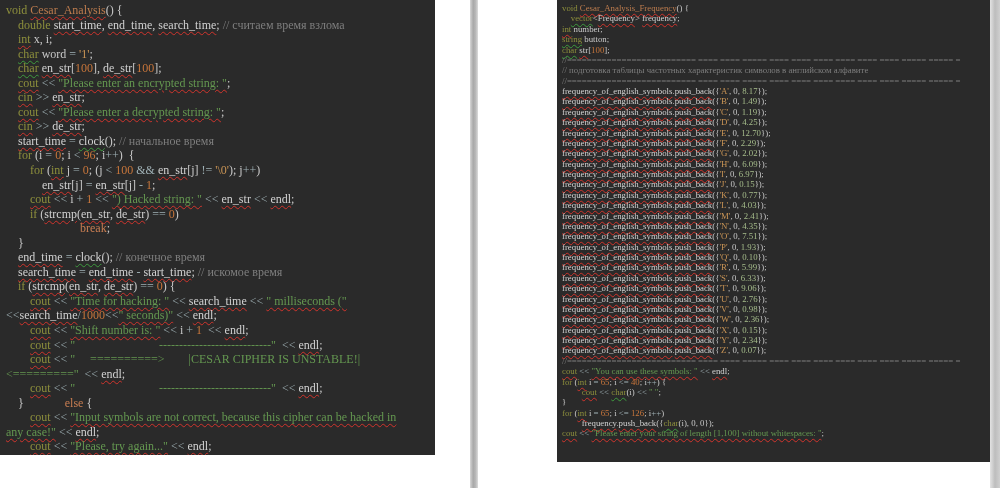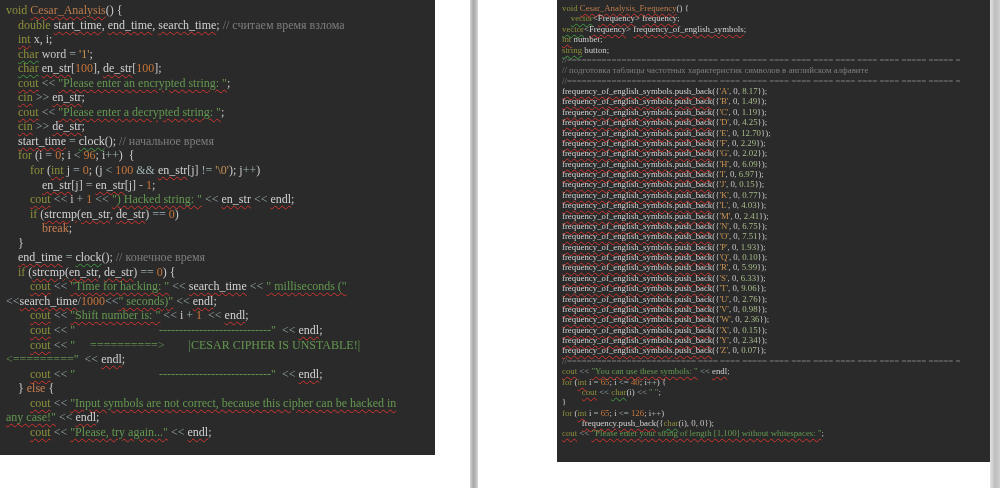--- a/index.html
+++ b/index.html
@@ -20,21 +20,21 @@
     position:absolute;background:var(--bg);overflow:hidden;
     font-family:"Liberation Serif","DejaVu Serif",serif;
     color:var(--pl);
   }
   #left-code{left:0;top:36;width:425px;height:452px;padding:3px 4px 0 6px;
     font-size:12px;line-height:14.55px;}
   #right-code{left:557px;top:29;width:418px;height:459px;padding:3px 13px 0 5px;
     font-size:8.8px;line-height:10.38px;}
   .code-line{white-space:pre;}
   .tk-kw{color:var(--kw);}
-  .tk-kw2{color:var(--kw2);}
+  .tk-kw2{color:var(--kw2);margin-left:38px;}
   .tk-fn{color:var(--fn);}
   .tk-id{color:var(--id);}
   .tk-pl{color:var(--pl);}
   .tk-str{color:var(--str);}
   .tk-num{color:var(--num);}
   .tk-flt{color:var(--flt);margin-top:28px;}
   .tk-chr{color:var(--chr);}
   .tk-com{color:var(--com);}
   .tk-op{color:var(--op);}
   .sq-r{text-decoration-line:underline;text-decoration-style:wavy;
@@ -67,20 +67,21 @@
     <div class="code-line"><span class="tk-pl">    </span><span class="tk-kw sq-r">cin</span><span class="tk-pl"> </span><span class="tk-op">&gt;&gt; </span><span class="tk-id sq-r">de_str</span><span class="tk-pl">;</span></div>
     <div class="code-line"><span class="tk-pl">    </span><span class="tk-id sq-r">start_time</span><span class="tk-op"> = </span><span class="tk-id sq-g">clock</span><span class="tk-pl">(); </span><span class="tk-com">// начальное время</span></div>
     <div class="code-line"><span class="tk-pl">    </span><span class="tk-kw">for </span><span class="tk-pl">(i </span><span class="tk-op">= </span><span class="tk-num">0</span><span class="tk-pl">; i </span><span class="tk-op">&lt; </span><span class="tk-num">96</span><span class="tk-pl">; i</span><span class="tk-op">++</span><span class="tk-pl">)  {</span></div>
     <div class="code-line"><span class="tk-pl">        </span><span class="tk-kw">for </span><span class="tk-pl">(</span><span class="tk-kw sq-r">int</span><span class="tk-pl"> j </span><span class="tk-op">= </span><span class="tk-num">0</span><span class="tk-pl">; (j </span><span class="tk-op">&lt; </span><span class="tk-num">100</span><span class="tk-pl"> </span><span class="tk-op">&amp;&amp; </span><span class="tk-id sq-r">en_str</span><span class="tk-pl">[j] </span><span class="tk-op">!= </span><span class="tk-chr">'\0'</span><span class="tk-pl">); j</span><span class="tk-op">++</span><span class="tk-pl">)</span></div>
     <div class="code-line"><span class="tk-pl">            </span><span class="tk-id sq-r">en_str</span><span class="tk-pl">[j] </span><span class="tk-op">= </span><span class="tk-id sq-r">en_str</span><span class="tk-pl">[j] </span><span class="tk-op">- </span><span class="tk-num">1</span><span class="tk-pl">;</span></div>
     <div class="code-line"><span class="tk-pl">        </span><span class="tk-kw sq-r">cout</span><span class="tk-pl"> </span><span class="tk-op">&lt;&lt; </span><span class="tk-pl">i </span><span class="tk-op">+ </span><span class="tk-num">1 </span><span class="tk-op">&lt;&lt; </span><span class="tk-str sq-r">") Hacked string: "</span><span class="tk-pl"> </span><span class="tk-op">&lt;&lt; </span><span class="tk-id sq-r">en_str</span><span class="tk-pl"> </span><span class="tk-op">&lt;&lt; </span><span class="tk-id sq-r">endl</span><span class="tk-pl">;</span></div>
     <div class="code-line"><span class="tk-pl">        </span><span class="tk-kw">if </span><span class="tk-pl">(</span><span class="tk-id sq-r">strcmp</span><span class="tk-pl">(</span><span class="tk-id sq-r">en_str</span><span class="tk-pl">, </span><span class="tk-id sq-r">de_str</span><span class="tk-pl">) </span><span class="tk-op">== </span><span class="tk-num">0</span><span class="tk-pl">)</span></div>
     <div class="code-line"><span class="tk-pl">            </span><span class="tk-kw2">break</span><span class="tk-pl">;</span></div>
     <div class="code-line"><span class="tk-pl">    }</span></div>
     <div class="code-line"><span class="tk-pl">    </span><span class="tk-id sq-r">end_time</span><span class="tk-op"> = </span><span class="tk-id sq-g">clock</span><span class="tk-pl">(); </span><span class="tk-com">// конечное время</span></div>
+    <div class="code-line"><span class="tk-pl">    </span><span class="tk-id sq-r">search_time</span><span class="tk-op"> = </span><span class="tk-id sq-r">end_time</span><span class="tk-op"> - </span><span class="tk-id sq-r">start_time</span><span class="tk-pl">; </span><span class="tk-com">// искомое время</span></div>
     <div class="code-line"><span class="tk-pl">    </span><span class="tk-kw">if </span><span class="tk-pl">(</span><span class="tk-id sq-r">strcmp</span><span class="tk-pl">(</span><span class="tk-id sq-r">en_str</span><span class="tk-pl">, </span><span class="tk-id sq-r">de_str</span><span class="tk-pl">) </span><span class="tk-op">== </span><span class="tk-num">0</span><span class="tk-pl">) {</span></div>
     <div class="code-line"><span class="tk-pl">        </span><span class="tk-kw sq-r">cout</span><span class="tk-pl"> </span><span class="tk-op">&lt;&lt; </span><span class="tk-str sq-r">"Time for hacking: "</span><span class="tk-pl"> </span><span class="tk-op">&lt;&lt; </span><span class="tk-id sq-r">search_time</span><span class="tk-pl"> </span><span class="tk-op">&lt;&lt; </span><span class="tk-str sq-r">" milliseconds ("</span></div>
     <div class="code-line"><span class="tk-op">&lt;&lt;</span><span class="tk-id sq-r">search_time</span><span class="tk-op">/</span><span class="tk-num">1000</span><span class="tk-op">&lt;&lt;</span><span class="tk-str sq-r">" seconds)"</span><span class="tk-pl"> </span><span class="tk-op">&lt;&lt; </span><span class="tk-id sq-r">endl</span><span class="tk-pl">;</span></div>
     <div class="code-line"><span class="tk-pl">        </span><span class="tk-kw sq-r">cout</span><span class="tk-pl"> </span><span class="tk-op">&lt;&lt; </span><span class="tk-str sq-r">"Shift number is: "</span><span class="tk-pl"> </span><span class="tk-op">&lt;&lt; </span><span class="tk-pl">i </span><span class="tk-op">+ </span><span class="tk-num">1  </span><span class="tk-op">&lt;&lt; </span><span class="tk-id sq-r">endl</span><span class="tk-pl">;</span></div>
     <div class="code-line"><span class="tk-pl">        </span><span class="tk-kw sq-r">cout</span><span class="tk-pl"> </span><span class="tk-op">&lt;&lt; </span><span class="tk-str">"                            ----------------------------"</span><span class="tk-pl">  </span><span class="tk-op">&lt;&lt; </span><span class="tk-id sq-r">endl</span><span class="tk-pl">;</span></div>
     <div class="code-line"><span class="tk-pl">        </span><span class="tk-kw sq-r">cout</span><span class="tk-pl"> </span><span class="tk-op">&lt;&lt; </span><span class="tk-str">"     ==========&gt;        |CESAR CIPHER IS UNSTABLE!|</span></div>
     <div class="code-line"><span class="tk-str">&lt;========="</span><span class="tk-pl">  </span><span class="tk-op">&lt;&lt; </span><span class="tk-id sq-r">endl</span><span class="tk-pl">;</span></div>
     <div class="code-line"><span class="tk-pl">        </span><span class="tk-kw sq-r">cout</span><span class="tk-pl"> </span><span class="tk-op">&lt;&lt; </span><span class="tk-str">"                            ----------------------------"</span><span class="tk-pl">  </span><span class="tk-op">&lt;&lt; </span><span class="tk-id sq-r">endl</span><span class="tk-pl">;</span></div>
     <div class="code-line"><span class="tk-pl">    } </span><span class="tk-kw2">else</span><span class="tk-pl"> {</span></div>
     <div class="code-line"><span class="tk-pl">        </span><span class="tk-kw sq-r">cout</span><span class="tk-pl"> </span><span class="tk-op">&lt;&lt; </span><span class="tk-str sq-r">"Input symbols are not correct, because this cipher can be hacked in</span></div>
@@ -88,40 +89,40 @@
     <div class="code-line"><span class="tk-pl">        </span><span class="tk-kw sq-r">cout</span><span class="tk-pl"> </span><span class="tk-op">&lt;&lt; </span><span class="tk-str sq-r">"Please, try again..."</span><span class="tk-pl"> </span><span class="tk-op">&lt;&lt; </span><span class="tk-id sq-r">endl</span><span class="tk-pl">;</span></div>
   </div>
 
 <div id="page-divider"></div>
 
 <div class="page-title" id="right-title"><span>Файл „</span><span class="fname">Cesar_Analysis_Frequency.h</span><span>", реализующий частотный анализ шифра «Цезаря».</span></div>
 
 <div class="code-block" id="right-code">
     <div class="code-line"><span class="tk-kw">void </span><span class="tk-fn sq-r">Cesar_Analysis_Frequency</span><span class="tk-pl">() {</span></div>
     <div class="code-line"><span class="tk-pl">    </span><span class="tk-kw sq-g">vector</span><span class="tk-pl">&lt;</span><span class="tk-id sq-r">Frequency</span><span class="tk-pl">&gt; </span><span class="tk-id sq-r">frequency</span><span class="tk-pl">;</span></div>
-    <div class="code-line"><span class="tk-kw sq-g">vector</span><span class="tk-pl">&lt;</span><span class="tk-id sq-r">Frequency</span><span class="tk-pl">&gt; </span><span class="tk-id sq-r">frequency_of_english_symbols</span><span class="tk-pl">;</span></div>
     <div class="code-line"><span class="tk-kw sq-r">int</span><span class="tk-pl"> number;</span></div>
     <div class="code-line"><span class="tk-kw sq-g">string</span><span class="tk-pl"> button;</span></div>
+    <div class="code-line"><span class="tk-kw sq-g">char</span><span class="tk-pl"> </span><span class="tk-id sq-r">str</span><span class="tk-pl">[</span><span class="tk-num">100</span><span class="tk-pl">];</span></div>
     <div class="code-line"><span class="tk-com">//========================== ==== ==== ===== ==== ==== ==== ==== ==== ==== ===== ===== =</span></div>
     <div class="code-line"><span class="tk-com">// подготовка таблицы частотных характеристик символов в английском алфавите</span></div>
     <div class="code-line"><span class="tk-com">//========================== ==== ==== ===== ==== ==== ==== ==== ==== ==== ===== ===== =</span></div>
     <div class="code-line"><span class="tk-id sq-r">frequency_of_english_symbols</span><span class="tk-pl">.</span><span class="tk-id sq-r">push_back</span><span class="tk-pl">({</span><span class="tk-chr">'A'</span><span class="tk-pl">, </span><span class="tk-pl">0</span><span class="tk-pl">, </span><span class="tk-flt">8.17</span><span class="tk-pl">});</span></div>
     <div class="code-line"><span class="tk-id sq-r">frequency_of_english_symbols</span><span class="tk-pl">.</span><span class="tk-id sq-r">push_back</span><span class="tk-pl">({</span><span class="tk-chr">'B'</span><span class="tk-pl">, </span><span class="tk-pl">0</span><span class="tk-pl">, </span><span class="tk-flt">1.49</span><span class="tk-pl">});</span></div>
     <div class="code-line"><span class="tk-id sq-r">frequency_of_english_symbols</span><span class="tk-pl">.</span><span class="tk-id sq-r">push_back</span><span class="tk-pl">({</span><span class="tk-chr">'C'</span><span class="tk-pl">, </span><span class="tk-pl">0</span><span class="tk-pl">, </span><span class="tk-flt">1.19</span><span class="tk-pl">});</span></div>
     <div class="code-line"><span class="tk-id sq-r">frequency_of_english_symbols</span><span class="tk-pl">.</span><span class="tk-id sq-r">push_back</span><span class="tk-pl">({</span><span class="tk-chr">'D'</span><span class="tk-pl">, </span><span class="tk-pl">0</span><span class="tk-pl">, </span><span class="tk-flt">4.25</span><span class="tk-pl">});</span></div>
     <div class="code-line"><span class="tk-id sq-r">frequency_of_english_symbols</span><span class="tk-pl">.</span><span class="tk-id sq-r">push_back</span><span class="tk-pl">({</span><span class="tk-chr">'E'</span><span class="tk-pl">, </span><span class="tk-pl">0</span><span class="tk-pl">, </span><span class="tk-flt">12.70</span><span class="tk-pl">});</span></div>
     <div class="code-line"><span class="tk-id sq-r">frequency_of_english_symbols</span><span class="tk-pl">.</span><span class="tk-id sq-r">push_back</span><span class="tk-pl">({</span><span class="tk-chr">'F'</span><span class="tk-pl">, </span><span class="tk-pl">0</span><span class="tk-pl">, </span><span class="tk-flt">2.29</span><span class="tk-pl">});</span></div>
     <div class="code-line"><span class="tk-id sq-r">frequency_of_english_symbols</span><span class="tk-pl">.</span><span class="tk-id sq-r">push_back</span><span class="tk-pl">({</span><span class="tk-chr">'G'</span><span class="tk-pl">, </span><span class="tk-pl">0</span><span class="tk-pl">, </span><span class="tk-flt">2.02</span><span class="tk-pl">});</span></div>
     <div class="code-line"><span class="tk-id sq-r">frequency_of_english_symbols</span><span class="tk-pl">.</span><span class="tk-id sq-r">push_back</span><span class="tk-pl">({</span><span class="tk-chr">'H'</span><span class="tk-pl">, </span><span class="tk-pl">0</span><span class="tk-pl">, </span><span class="tk-flt">6.09</span><span class="tk-pl">});</span></div>
     <div class="code-line"><span class="tk-id sq-r">frequency_of_english_symbols</span><span class="tk-pl">.</span><span class="tk-id sq-r">push_back</span><span class="tk-pl">({</span><span class="tk-chr">'I'</span><span class="tk-pl">, </span><span class="tk-pl">0</span><span class="tk-pl">, </span><span class="tk-flt">6.97</span><span class="tk-pl">});</span></div>
     <div class="code-line"><span class="tk-id sq-r">frequency_of_english_symbols</span><span class="tk-pl">.</span><span class="tk-id sq-r">push_back</span><span class="tk-pl">({</span><span class="tk-chr">'J'</span><span class="tk-pl">, </span><span class="tk-pl">0</span><span class="tk-pl">, </span><span class="tk-flt">0.15</span><span class="tk-pl">});</span></div>
     <div class="code-line"><span class="tk-id sq-r">frequency_of_english_symbols</span><span class="tk-pl">.</span><span class="tk-id sq-r">push_back</span><span class="tk-pl">({</span><span class="tk-chr">'K'</span><span class="tk-pl">, </span><span class="tk-pl">0</span><span class="tk-pl">, </span><span class="tk-flt">0.77</span><span class="tk-pl">});</span></div>
     <div class="code-line"><span class="tk-id sq-r">frequency_of_english_symbols</span><span class="tk-pl">.</span><span class="tk-id sq-r">push_back</span><span class="tk-pl">({</span><span class="tk-chr">'L'</span><span class="tk-pl">, </span><span class="tk-pl">0</span><span class="tk-pl">, </span><span class="tk-flt">4.03</span><span class="tk-pl">});</span></div>
     <div class="code-line"><span class="tk-id sq-r">frequency_of_english_symbols</span><span class="tk-pl">.</span><span class="tk-id sq-r">push_back</span><span class="tk-pl">({</span><span class="tk-chr">'M'</span><span class="tk-pl">, </span><span class="tk-pl">0</span><span class="tk-pl">, </span><span class="tk-flt">2.41</span><span class="tk-pl">});</span></div>
-    <div class="code-line"><span class="tk-id sq-r">frequency_of_english_symbols</span><span class="tk-pl">.</span><span class="tk-id sq-r">push_back</span><span class="tk-pl">({</span><span class="tk-chr">'N'</span><span class="tk-pl">, </span><span class="tk-pl">0</span><span class="tk-pl">, </span><span class="tk-flt">6.75</span><span class="tk-pl">});</span></div>
+    <div class="code-line"><span class="tk-id sq-r">frequency_of_english_symbols</span><span class="tk-pl">.</span><span class="tk-id sq-r">push_back</span><span class="tk-pl">({</span><span class="tk-chr">'N'</span><span class="tk-pl">, </span><span class="tk-pl">0</span><span class="tk-pl">, </span><span class="tk-flt">4.35</span><span class="tk-pl">});</span></div>
     <div class="code-line"><span class="tk-id sq-r">frequency_of_english_symbols</span><span class="tk-pl">.</span><span class="tk-id sq-r">push_back</span><span class="tk-pl">({</span><span class="tk-chr">'O'</span><span class="tk-pl">, </span><span class="tk-pl">0</span><span class="tk-pl">, </span><span class="tk-flt">7.51</span><span class="tk-pl">});</span></div>
     <div class="code-line"><span class="tk-id sq-r">frequency_of_english_symbols</span><span class="tk-pl">.</span><span class="tk-id sq-r">push_back</span><span class="tk-pl">({</span><span class="tk-chr">'P'</span><span class="tk-pl">, </span><span class="tk-pl">0</span><span class="tk-pl">, </span><span class="tk-flt">1.93</span><span class="tk-pl">});</span></div>
     <div class="code-line"><span class="tk-id sq-r">frequency_of_english_symbols</span><span class="tk-pl">.</span><span class="tk-id sq-r">push_back</span><span class="tk-pl">({</span><span class="tk-chr">'Q'</span><span class="tk-pl">, </span><span class="tk-pl">0</span><span class="tk-pl">, </span><span class="tk-flt">0.10</span><span class="tk-pl">});</span></div>
     <div class="code-line"><span class="tk-id sq-r">frequency_of_english_symbols</span><span class="tk-pl">.</span><span class="tk-id sq-r">push_back</span><span class="tk-pl">({</span><span class="tk-chr">'R'</span><span class="tk-pl">, </span><span class="tk-pl">0</span><span class="tk-pl">, </span><span class="tk-flt">5.99</span><span class="tk-pl">});</span></div>
     <div class="code-line"><span class="tk-id sq-r">frequency_of_english_symbols</span><span class="tk-pl">.</span><span class="tk-id sq-r">push_back</span><span class="tk-pl">({</span><span class="tk-chr">'S'</span><span class="tk-pl">, </span><span class="tk-pl">0</span><span class="tk-pl">, </span><span class="tk-flt">6.33</span><span class="tk-pl">});</span></div>
     <div class="code-line"><span class="tk-id sq-r">frequency_of_english_symbols</span><span class="tk-pl">.</span><span class="tk-id sq-r">push_back</span><span class="tk-pl">({</span><span class="tk-chr">'T'</span><span class="tk-pl">, </span><span class="tk-pl">0</span><span class="tk-pl">, </span><span class="tk-flt">9.06</span><span class="tk-pl">});</span></div>
     <div class="code-line"><span class="tk-id sq-r">frequency_of_english_symbols</span><span class="tk-pl">.</span><span class="tk-id sq-r">push_back</span><span class="tk-pl">({</span><span class="tk-chr">'U'</span><span class="tk-pl">, </span><span class="tk-pl">0</span><span class="tk-pl">, </span><span class="tk-flt">2.76</span><span class="tk-pl">});</span></div>
     <div class="code-line"><span class="tk-id sq-r">frequency_of_english_symbols</span><span class="tk-pl">.</span><span class="tk-id sq-r">push_back</span><span class="tk-pl">({</span><span class="tk-chr">'V'</span><span class="tk-pl">, </span><span class="tk-pl">0</span><span class="tk-pl">, </span><span class="tk-flt">0.98</span><span class="tk-pl">});</span></div>
     <div class="code-line"><span class="tk-id sq-r">frequency_of_english_symbols</span><span class="tk-pl">.</span><span class="tk-id sq-r">push_back</span><span class="tk-pl">({</span><span class="tk-chr">'W'</span><span class="tk-pl">, </span><span class="tk-pl">0</span><span class="tk-pl">, </span><span class="tk-flt">2.36</span><span class="tk-pl">});</span></div>
     <div class="code-line"><span class="tk-id sq-r">frequency_of_english_symbols</span><span class="tk-pl">.</span><span class="tk-id sq-r">push_back</span><span class="tk-pl">({</span><span class="tk-chr">'X'</span><span class="tk-pl">, </span><span class="tk-pl">0</span><span class="tk-pl">, </span><span class="tk-flt">0.15</span><span class="tk-pl">});</span></div>

